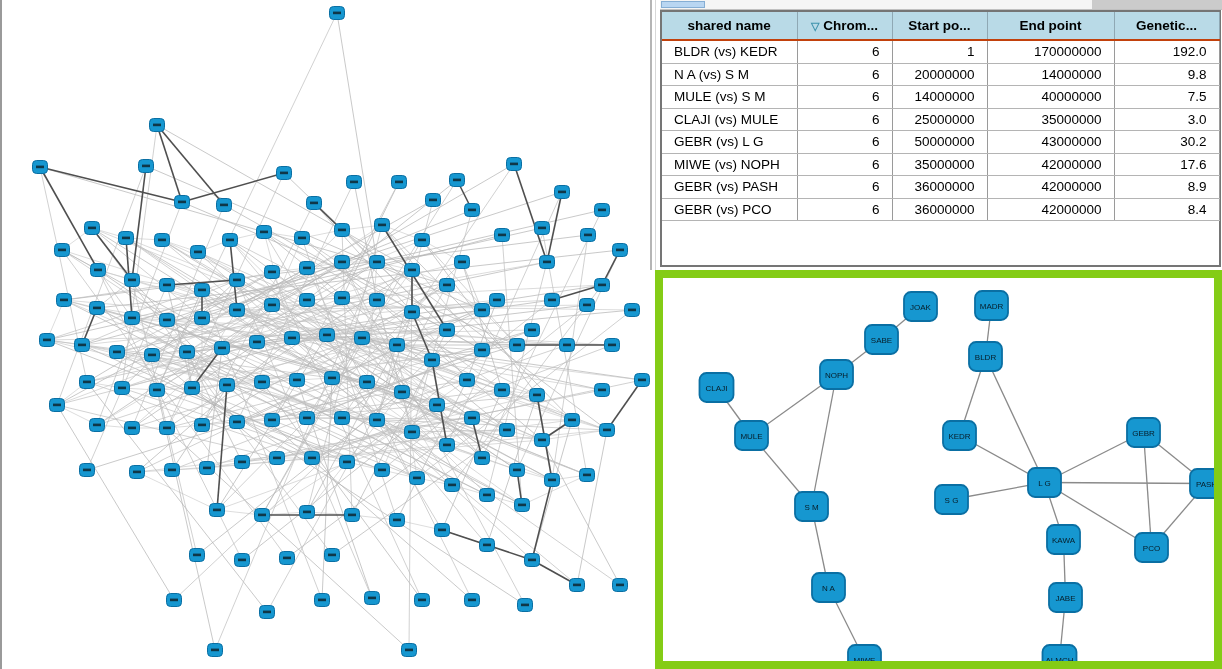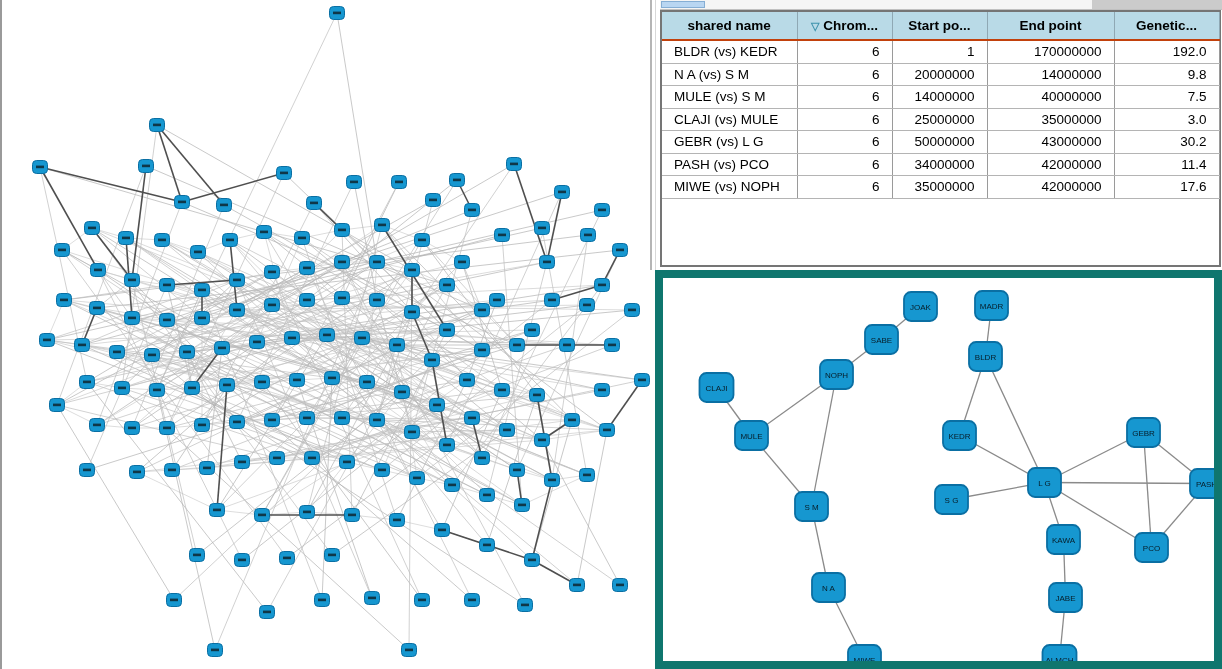--- a/index.html
+++ b/index.html
@@ -28,21 +28,21 @@
                 border-right:1px solid #8fa8b4;border-bottom:2px solid #c2410c;
                 overflow:hidden;white-space:nowrap;padding:0 4px;}
   table.attr td{height:21.5px;border-right:1px solid #9a9a9a;border-bottom:1px solid #b4b4b4;
                 padding:0 12px;overflow:hidden;white-space:nowrap;background:#ffffff;}
   table.attr td.num{text-align:right;}
   table.attr td.txt{text-align:left;}
   .funnel{color:#3f93ad;font-size:11px;margin-right:4px;}
 
   
   #net-panel{position:absolute;left:655px;top:270px;width:567px;height:399px;
-             border:8px solid #0f766e;box-sizing:border-box;background:#ffffff;text-align:center;}
+             border:8px solid #84cc16;box-sizing:border-box;background:#ffffff;text-align:center;}
   #right-net{display:block;width:551px;height:383px;}
 
   svg text{font-family:"Liberation Sans",sans-serif;}
 </style>
 </head>
 <body>
 
 <div id="root">
   <div class="win-edge"></div>
 
@@ -1148,32 +1148,39 @@
             <td class="num">3.0</td>
           </tr>
           <tr>
             <td class="txt">GEBR (vs) L G</td>
             <td class="num">6</td>
             <td class="num">50000000</td>
             <td class="num">43000000</td>
             <td class="num">30.2</td>
           </tr>
           <tr>
-            <td class="txt">PASH (vs) PCO</td>
-            <td class="num">6</td>
-            <td class="num">34000000</td>
-            <td class="num">42000000</td>
-            <td class="num">11.4</td>
-          </tr>
-          <tr>
             <td class="txt">MIWE (vs) NOPH</td>
             <td class="num">6</td>
             <td class="num">35000000</td>
             <td class="num">42000000</td>
             <td class="num">17.6</td>
+          </tr>
+          <tr>
+            <td class="txt">GEBR (vs) PASH</td>
+            <td class="num">6</td>
+            <td class="num">36000000</td>
+            <td class="num">42000000</td>
+            <td class="num">8.9</td>
+          </tr>
+          <tr>
+            <td class="txt">GEBR (vs) PCO</td>
+            <td class="num">6</td>
+            <td class="num">36000000</td>
+            <td class="num">42000000</td>
+            <td class="num">8.4</td>
           </tr>
         </tbody>
     </table>
   </div>
 
   <div id="net-panel">
     <svg id="right-net" viewBox="0 0 551 383" xmlns="http://www.w3.org/2000/svg">
         <line x1="257.5" y1="28.5" x2="218.5" y2="61.5" stroke="#8a8a8a" stroke-width="1.3"></line>
         <line x1="218.5" y1="61.5" x2="173.5" y2="96.5" stroke="#8a8a8a" stroke-width="1.3"></line>
         <line x1="173.5" y1="96.5" x2="88.5" y2="157.5" stroke="#8a8a8a" stroke-width="1.3"></line>

